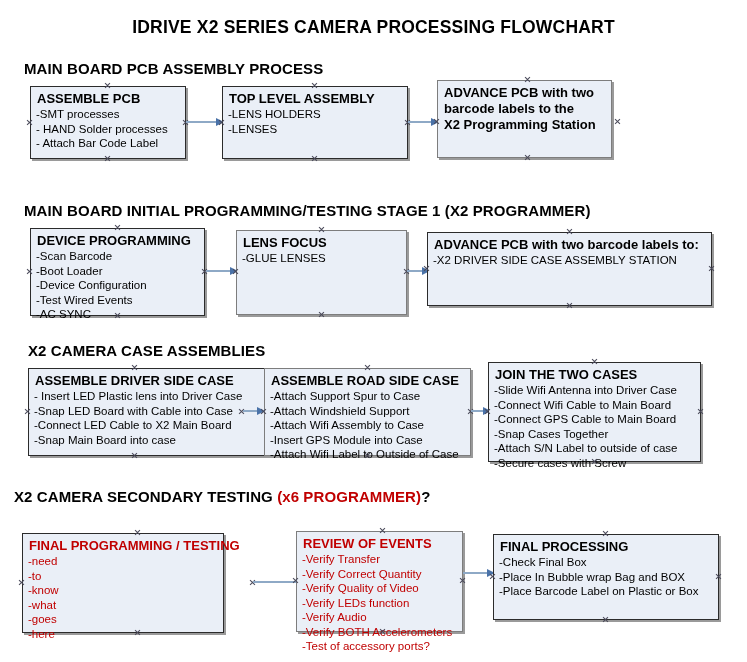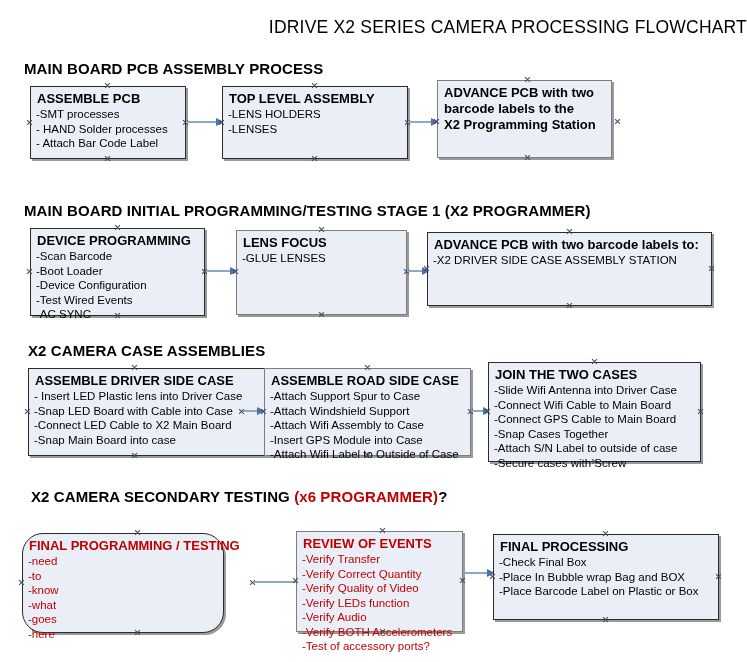--- a/index.html
+++ b/index.html
@@ -5,22 +5,22 @@
   html,body{margin:0;padding:0;}
   body{
     width:747px;height:662px;position:relative;background:#ffffff;
     font-family:"Liberation Sans", sans-serif;color:#000;overflow:hidden;
   }
   .canvas{position:absolute;inset:0;}
   .abs{position:absolute;}
 
   
   .doc-title{
-    left:0;top:17px;width:747px;text-align:right;
-    font-size:17.5px;font-weight:normal;letter-spacing:.2px;
+    left:0;top:17px;width:747px;text-align:center;
+    font-size:17.5px;font-weight:bold;letter-spacing:.2px;
   }
   .section-title{
     font-size:15px;font-weight:bold;letter-spacing:.1px;white-space:nowrap;
   }
   .section-title .red{color:#c00000;}
 
   
   .node{
     box-sizing:border-box;
     background:#eaeff7;
@@ -204,25 +204,25 @@
     <div class="ln">-Connect GPS Cable to Main Board</div>
     <div class="ln">-Snap Cases Together</div>
     <div class="ln">-Attach S/N Label to outside of case</div>
     <div class="ln">-Secure cases with Screw</div>
   </div>
   <div class="abs handle" style="left:591px;top:358px;"></div>
   <div class="abs handle" style="left:484px;top:408px;"></div>
   <div class="abs handle" style="left:697px;top:408px;"></div>
   <div class="abs handle" style="left:591px;top:458px;"></div>
 
-  <div class="abs section-title" style="left:31px;top:488px;text-align:center;">
+  <div class="abs section-title" style="left:14px;top:488px;text-align:center;">
     <span>X2 CAMERA SECONDARY TESTING </span><span class="red">(x6 PROGRAMMER)</span><span>?</span>
   </div>
 
-  <div class="abs node red" style="left:22px;top:533px;width:202px;height:100px;border-radius:21px;">
+  <div class="abs node red" style="left:22px;top:533px;width:202px;height:100px;">
     <div class="hd">FINAL PROGRAMMING / TESTING</div>
     <div class="ln">-need</div>
     <div class="ln">-to</div>
     <div class="ln">-know</div>
     <div class="ln">-what</div>
     <div class="ln">-goes</div>
     <div class="ln">-here</div>
   </div>
   <div class="abs handle" style="left:134px;top:529px;"></div>
   <div class="abs handle" style="left:18px;top:579px;"></div>

